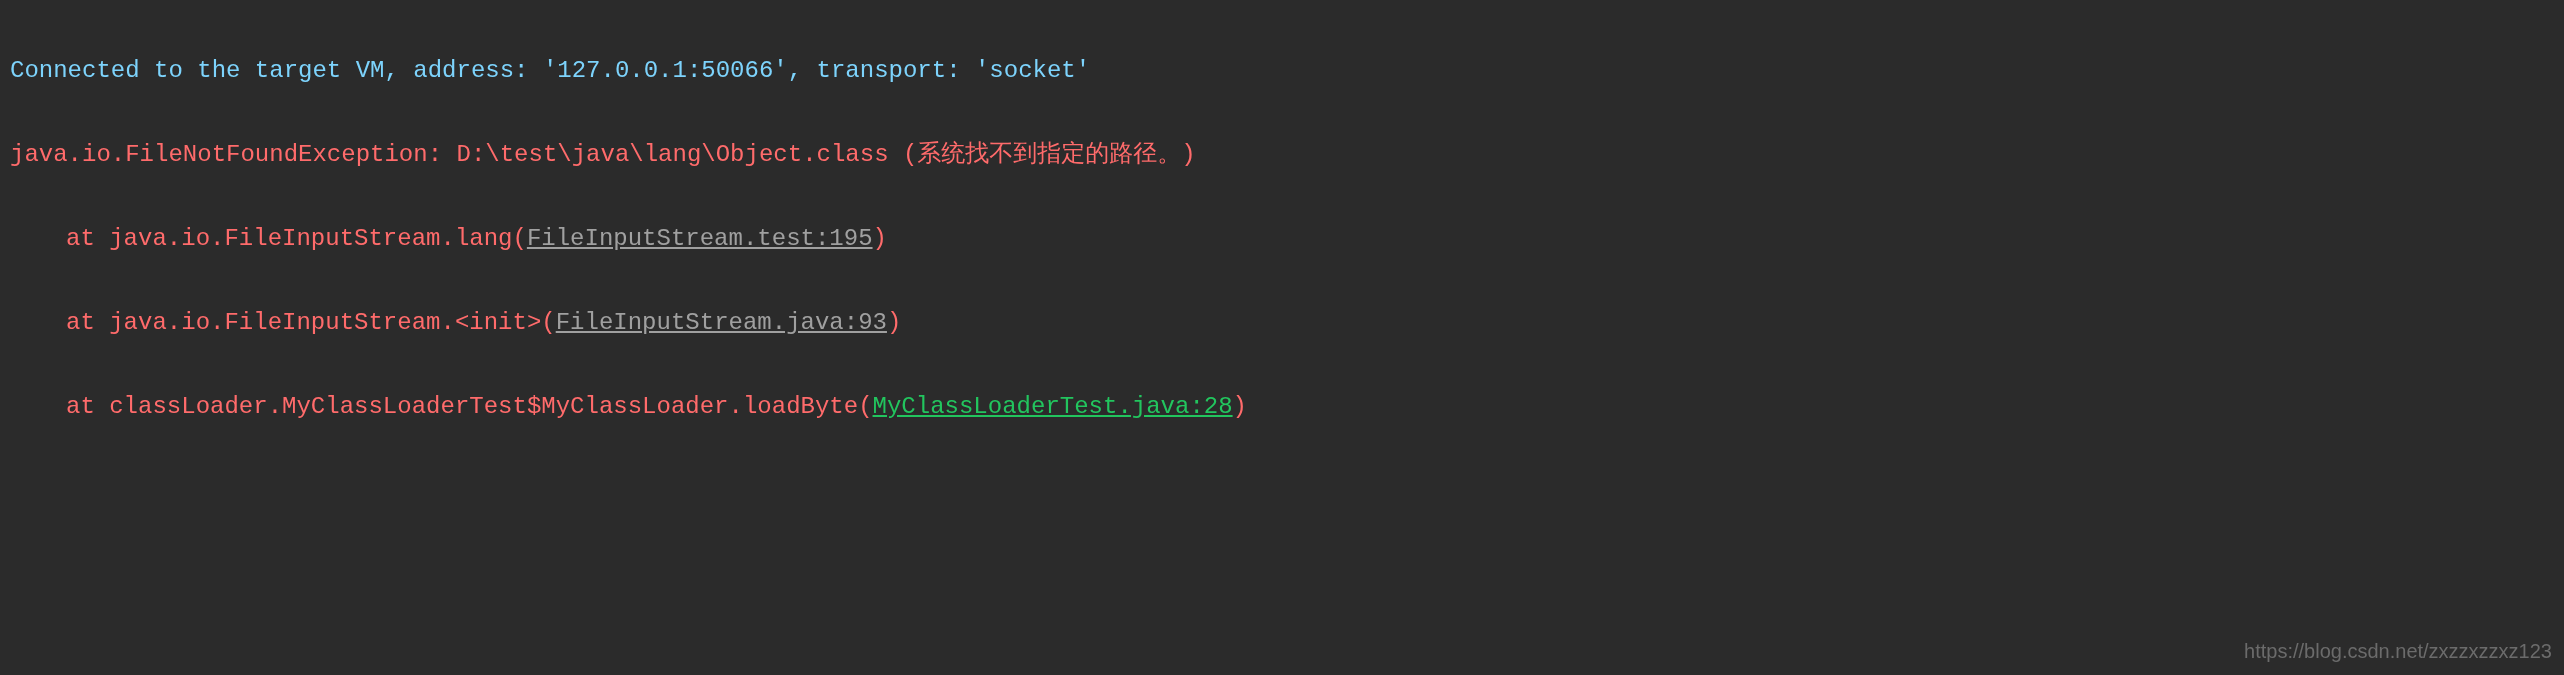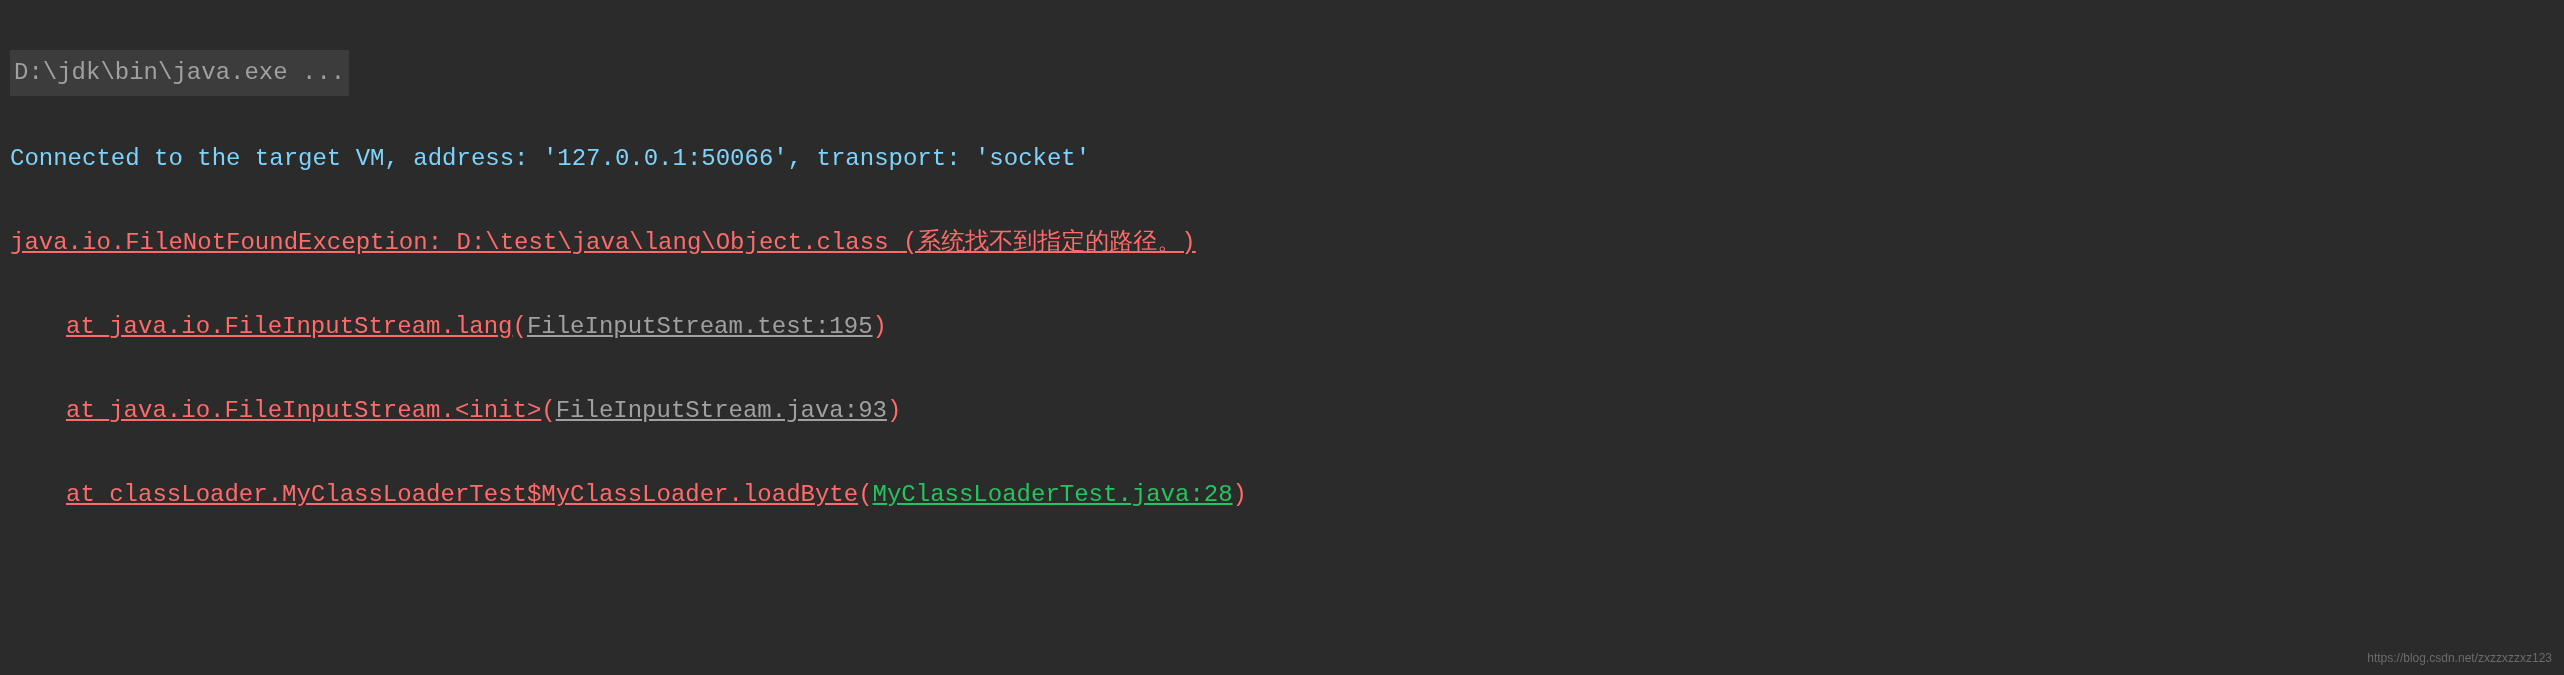--- a/index.html
+++ b/index.html
@@ -27,21 +27,20 @@
       background-color: #3c3c3c;
       color: #a0a0a0;
       display: inline-block;
       padding: 2px 4px;
     }
     .normal-text {
       color: #7dd3fc;
     }
     .error-red {
       color: #ff6b6b;
-      text-decoration: underline;
     }
     .link-gray {
       color: #a0a0a0;
       text-decoration: underline;
     }
     .link-blue {
       color: #22c55e;
       text-decoration: underline;
     }
     .paren {
@@ -50,30 +49,29 @@
     .line {
       display: block;
     }
     .indent {
       padding-left: 56px;
     }
     .watermark {
       position: absolute;
       bottom: 6px;
       right: 12px;
-      font-size: 12px;
+      font-size: 20px;
       color: #6b6b6b;
       font-family: sans-serif;
     }
   </style>
 </head>
 <body>
 
 <div class="console-output">
-<span class="line"><span class="command-line">D:\jdk\bin\java.exe ...</span></span>
 <span class="line normal-text">Connected to the target VM, address: '127.0.0.1:50066', transport: 'socket'</span>
 <span class="line error-red">java.io.FileNotFoundException: D:\test\java\lang\Object.class (系统找不到指定的路径。)</span>
 <span class="line indent"><span class="error-red">at </span><span class="error-red">java.io.FileInputStream.lang</span><span class="paren">(</span><span class="link-gray">FileInputStream.test:195</span><span class="paren">)</span></span>
 <span class="line indent"><span class="error-red">at </span><span class="error-red">java.io.FileInputStream.&lt;init&gt;</span><span class="paren">(</span><span class="link-gray">FileInputStream.java:93</span><span class="paren">)</span></span>
 <span class="line indent"><span class="error-red">at </span><span class="error-red">classLoader.MyClassLoaderTest$MyClassLoader.loadByte</span><span class="paren">(</span><span class="link-blue">MyClassLoaderTest.java:28</span><span class="paren">)</span></span>
 
 
 </div>
 
 <div class="watermark">https://blog.csdn.net/zxzzxzzxz123</div>

